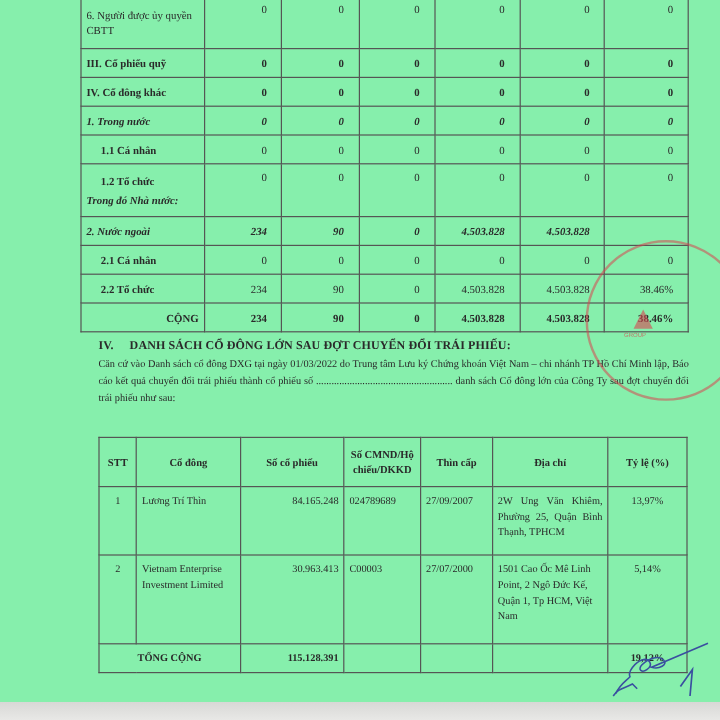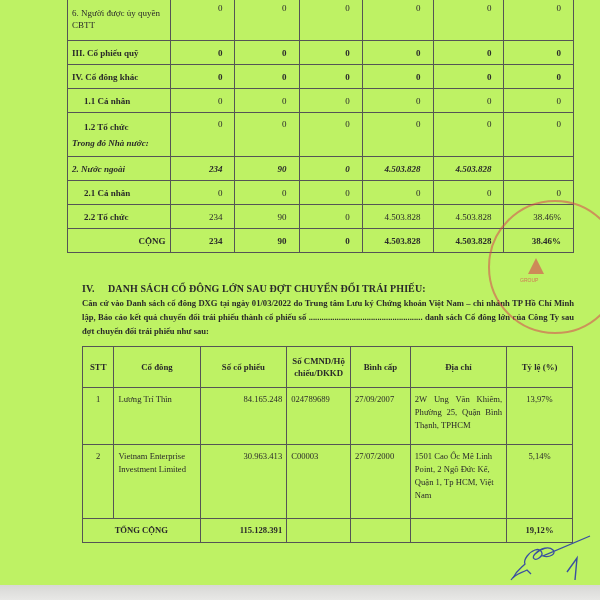--- a/index.html
+++ b/index.html
@@ -4,21 +4,21 @@
 <style>
   html, body { margin:0; padding:0; }
   body {
     width:600px; height:600px; overflow:hidden; position:relative;
     background:#f6f6f5;
     font-family:"Liberation Serif", "DejaVu Serif", serif;
     color:#2a2a2a;
   }
   .page {
     position:absolute; left:0; top:0; width:600px; height:585px;
-    background:#bef264;
+    background:#86efac;
   }
   .bottom-bar {
     position:absolute; left:0; top:585px; width:600px; height:15px;
     background:linear-gradient(#d8d8d6,#e8e8e6);
   }
   table { border-collapse:collapse; position:absolute; }
   td, th { border:1px solid #555; padding:0 4px; font-size:9px; line-height:12px; }
 
   
   #t1 { left:67px; top:-4px; width:507px; }
@@ -34,25 +34,25 @@
   #t1 td .sub { font-style:italic; display:block; margin-top:4px; padding-left:0; }
 
   .section-title {
     position:absolute; left:92px; top:283px;
     font-size:10px; font-weight:bold; letter-spacing:0.1px;
   }
   .section-num { position:absolute; left:-10px; }
   .section-txt { position:absolute; left:16px; white-space:nowrap; }
   .para {
     position:absolute; left:82px; top:296px; width:492px;
-    font-size:8.6px; line-height:14px; text-align:justify;font-weight:bold;
+    font-size:8.6px; line-height:14px; text-align:justify;
   }
 
   
-  #t2 { left:82px; top:346px; width:491px; }
+  #t2 { left:82px; top:364px; width:491px; }
   #t2 th { font-weight:bold; text-align:center; height:40px; font-size:8.8px; }
   #t2 td { vertical-align:top; padding-top:5px; font-size:8.6px; line-height:13px; }
   #t2 td.c { text-align:center; }
   #t2 td.r { text-align:right;padding-left:38px; }
   #t2 tr.r1 td { height:51px; }
   #t2 tr.r2 td { height:68px; }
   #t2 tr.tot td { height:23px; vertical-align:middle; padding-top:0; font-weight:bold;margin-left:32px; }
   #t2 td.addr { text-align:justify; }
 
   .stamp {
@@ -98,20 +98,29 @@
         </tr>
         <tr class="b">
           <td class="label"><span>IV. Cổ đông khác</span></td>
           <td class="num">0</td>
           <td class="num">0</td>
           <td class="num">0</td>
           <td class="num wide">0</td>
           <td class="num wide">0</td>
           <td class="num wide">0</td>
         </tr>
+        <tr class="i">
+          <td class="label"><span>1. Trong nước</span></td>
+          <td class="num">0</td>
+          <td class="num">0</td>
+          <td class="num">0</td>
+          <td class="num wide">0</td>
+          <td class="num wide">0</td>
+          <td class="num wide">0</td>
+        </tr>
         <tr class="">
           <td class="label indent"><span>1.1 Cá nhân</span></td>
           <td class="num">0</td>
           <td class="num">0</td>
           <td class="num">0</td>
           <td class="num wide">0</td>
           <td class="num wide">0</td>
           <td class="num wide">0</td>
         </tr>
         <tr class=" tall">
@@ -168,21 +177,21 @@
   </div>
   <div class="para">Căn cứ vào Danh sách cổ đông DXG tại ngày 01/03/2022 do Trung tâm Lưu ký Chứng khoán Việt Nam – chi nhánh TP Hồ Chí Minh lập, Báo cáo kết quả chuyển đổi trái phiếu thành cổ phiếu số ..................................................... danh sách Cổ đông lớn của Công Ty sau đợt chuyển đổi trái phiếu như sau:</div>
 
   <table id="t2">
     <thead>
       <tr>
         <th style="width:22px">STT</th>
         <th style="width:76px">Cổ đông</th>
         <th style="width:56px">Số cổ phiếu</th>
         <th style="width:54px">Số CMND/Hộ chiếu/DKKD</th>
-        <th style="width:50px">Bình cấp</th>
+        <th style="width:50px">Thìn cấp</th>
         <th style="width:86px">Địa chỉ</th>
         <th style="width:56px">Tỷ lệ (%)</th>
       </tr>
     </thead>
     <tbody>
       <tr class="r1">
         <td class="c">1</td>
         <td>Lương Trí Thìn</td>
         <td class="r">84.165.248</td>
         <td>024789689</td>

